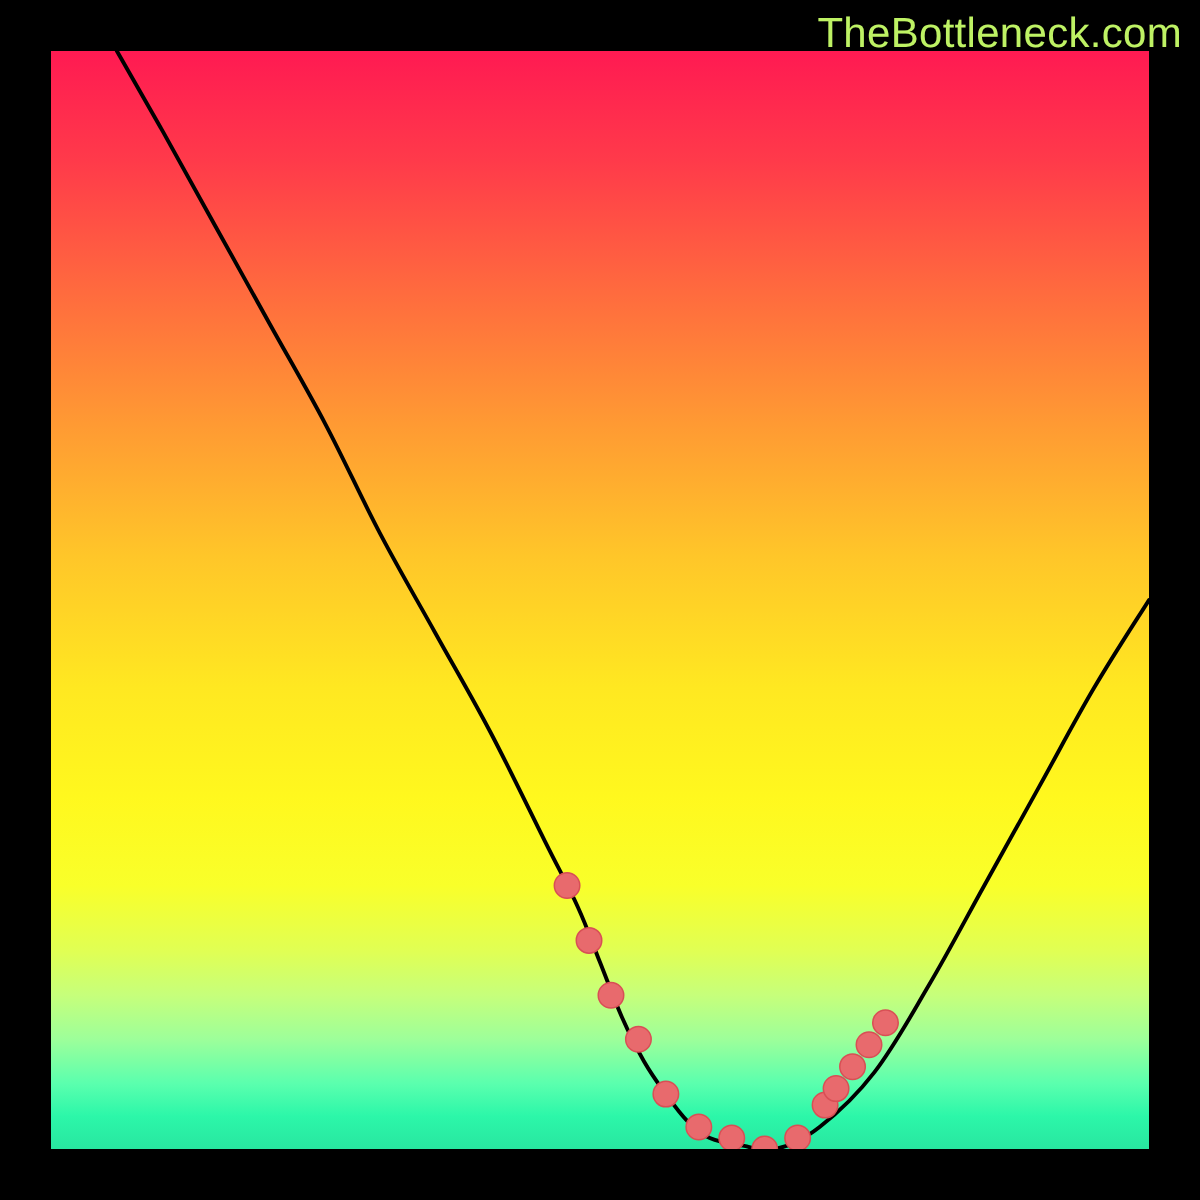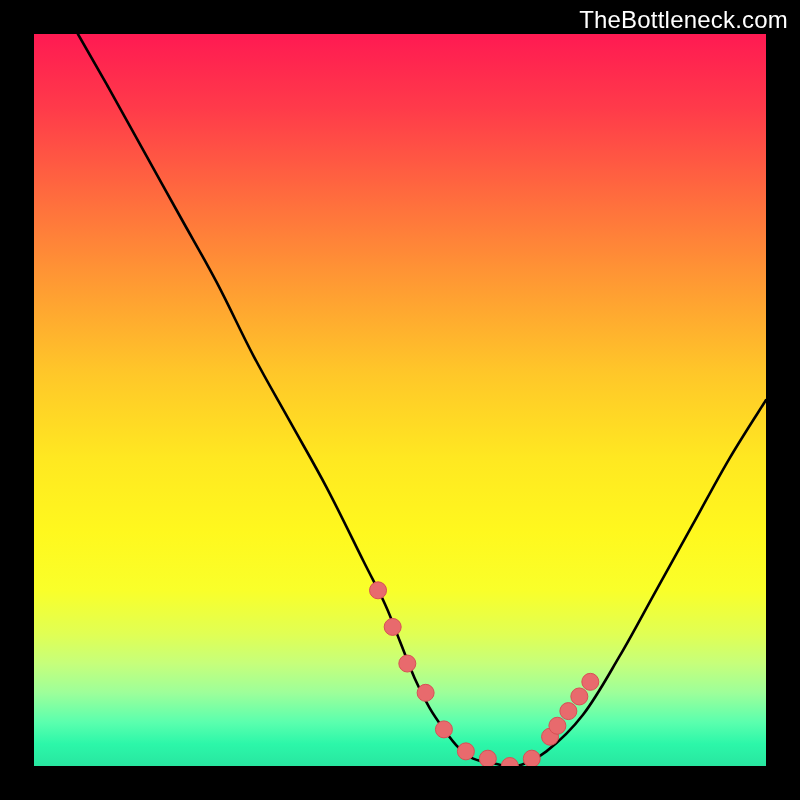--- a/index.html
+++ b/index.html
@@ -44,22 +44,22 @@
     position: absolute;
     left: 0;
     top: 0;
     width: 732px;
     height: 732px;
   }
   .watermark {
     position: absolute;
     top: 6px;
     right: 12px;
-    color: #ffffff;
-    font-size: 24px;
+    color: #bef264;
+    font-size: 28px;
     font-weight: 500;
     letter-spacing: 0.2px;
     user-select: none;
   }
 </style>
 </head>
 <body>
 
 <div class="stage">
   <div class="plot-area">

